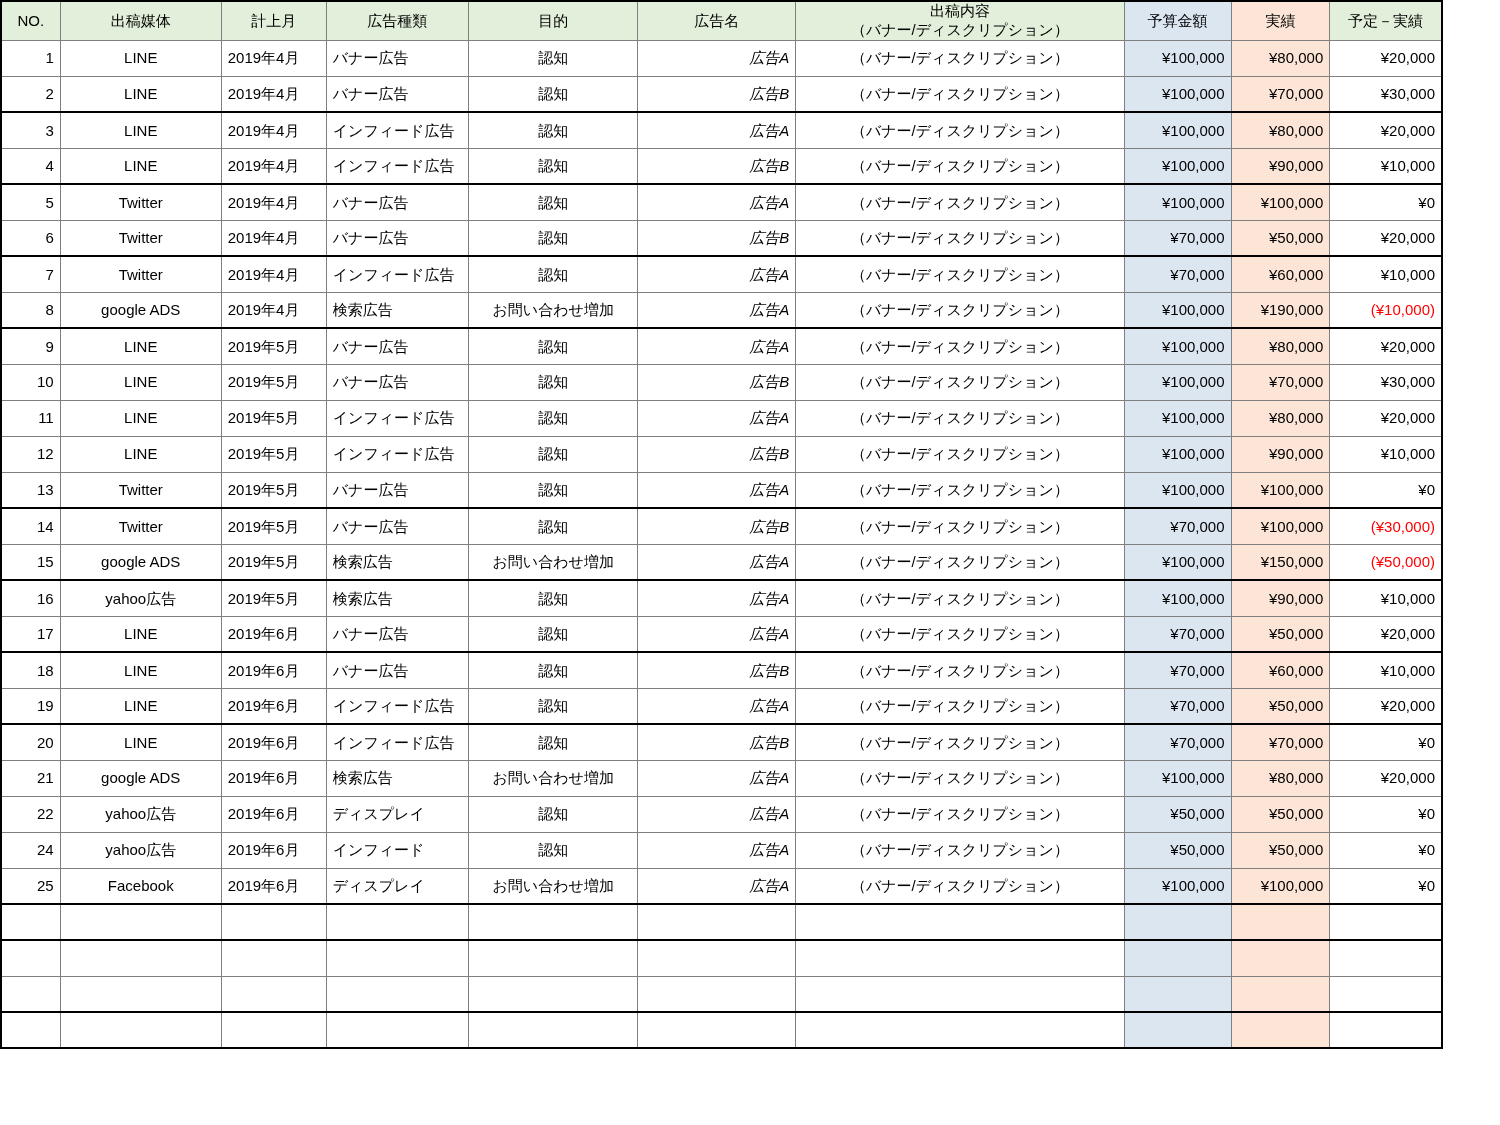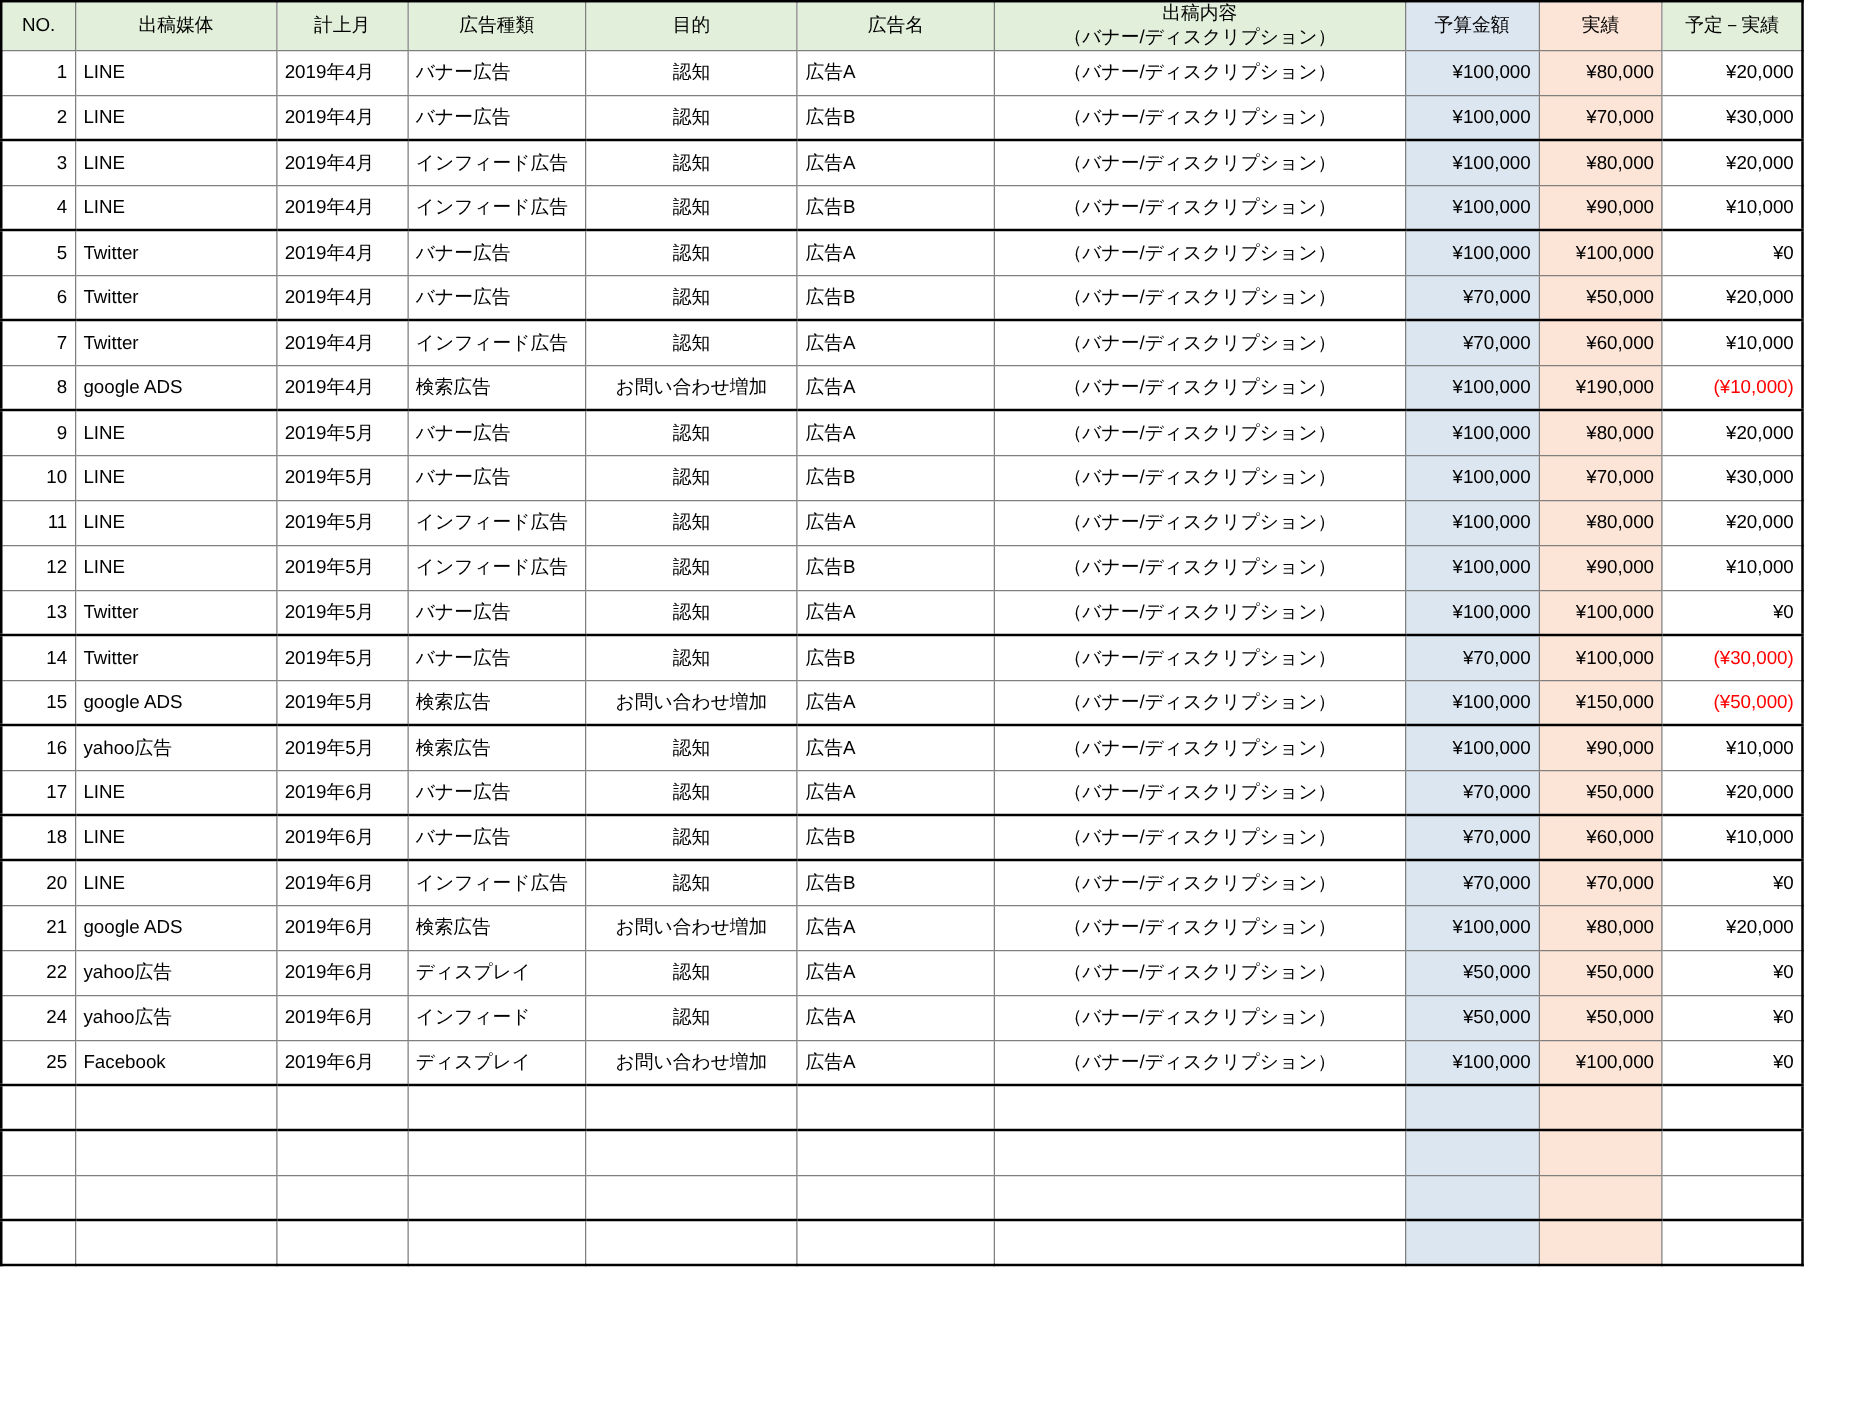--- a/index.html
+++ b/index.html
@@ -50,25 +50,25 @@
     font-size: 15px;
     border-bottom: 2px solid #000000;
   }
   th.hdr.budget { background: #dce6f1; }
   th.hdr.actual { background: #fce4d6; }
   th.hdr.diff   { background: #e2efda; margin-left: 13px; }
 
   .hdr-two-line { line-height: 1.25; white-space: normal; }
 
   td.c-no     { text-align: right;  }
-  td.c-media  { text-align: left; }
+  td.c-media  { text-align: center; }
   td.c-month  { }
   td.c-adtype { }
   td.c-purpose{ text-align: center; }
-  td.c-adname { text-align: left; }
+  td.c-adname { text-align: right; font-style: italic; }
   td.c-content{ text-align: center; }
   td.c-budget { text-align: right; background: #dce6f1; }
   td.c-actual { text-align: right; background: #fce4d6; }
   td.c-diff   { text-align: right; background: #ffffff; }
   td.c-diff.neg { color: #ff0000; }
 
   
   tr.thick-top > td, tr.thick-top > th {
     border-top: 2px solid #000000;
   }
@@ -333,20 +333,32 @@
           <td class="c-media">LINE</td>
           <td class="c-month">2019年6月</td>
           <td class="c-adtype">バナー広告</td>
           <td class="c-purpose">認知</td>
           <td class="c-adname">広告B</td>
           <td class="c-content">（バナー/ディスクリプション）</td>
           <td class="c-budget">¥70,000</td>
           <td class="c-actual">¥60,000</td>
           <td class="c-diff">¥10,000</td>
         </tr>
+        <tr>
+          <td class="c-no">19</td>
+          <td class="c-media">LINE</td>
+          <td class="c-month">2019年6月</td>
+          <td class="c-adtype">インフィード広告</td>
+          <td class="c-purpose">認知</td>
+          <td class="c-adname">広告A</td>
+          <td class="c-content">（バナー/ディスクリプション）</td>
+          <td class="c-budget">¥70,000</td>
+          <td class="c-actual">¥50,000</td>
+          <td class="c-diff">¥20,000</td>
+        </tr>
         <tr class="thick-top">
           <td class="c-no">20</td>
           <td class="c-media">LINE</td>
           <td class="c-month">2019年6月</td>
           <td class="c-adtype">インフィード広告</td>
           <td class="c-purpose">認知</td>
           <td class="c-adname">広告B</td>
           <td class="c-content">（バナー/ディスクリプション）</td>
           <td class="c-budget">¥70,000</td>
           <td class="c-actual">¥70,000</td>

